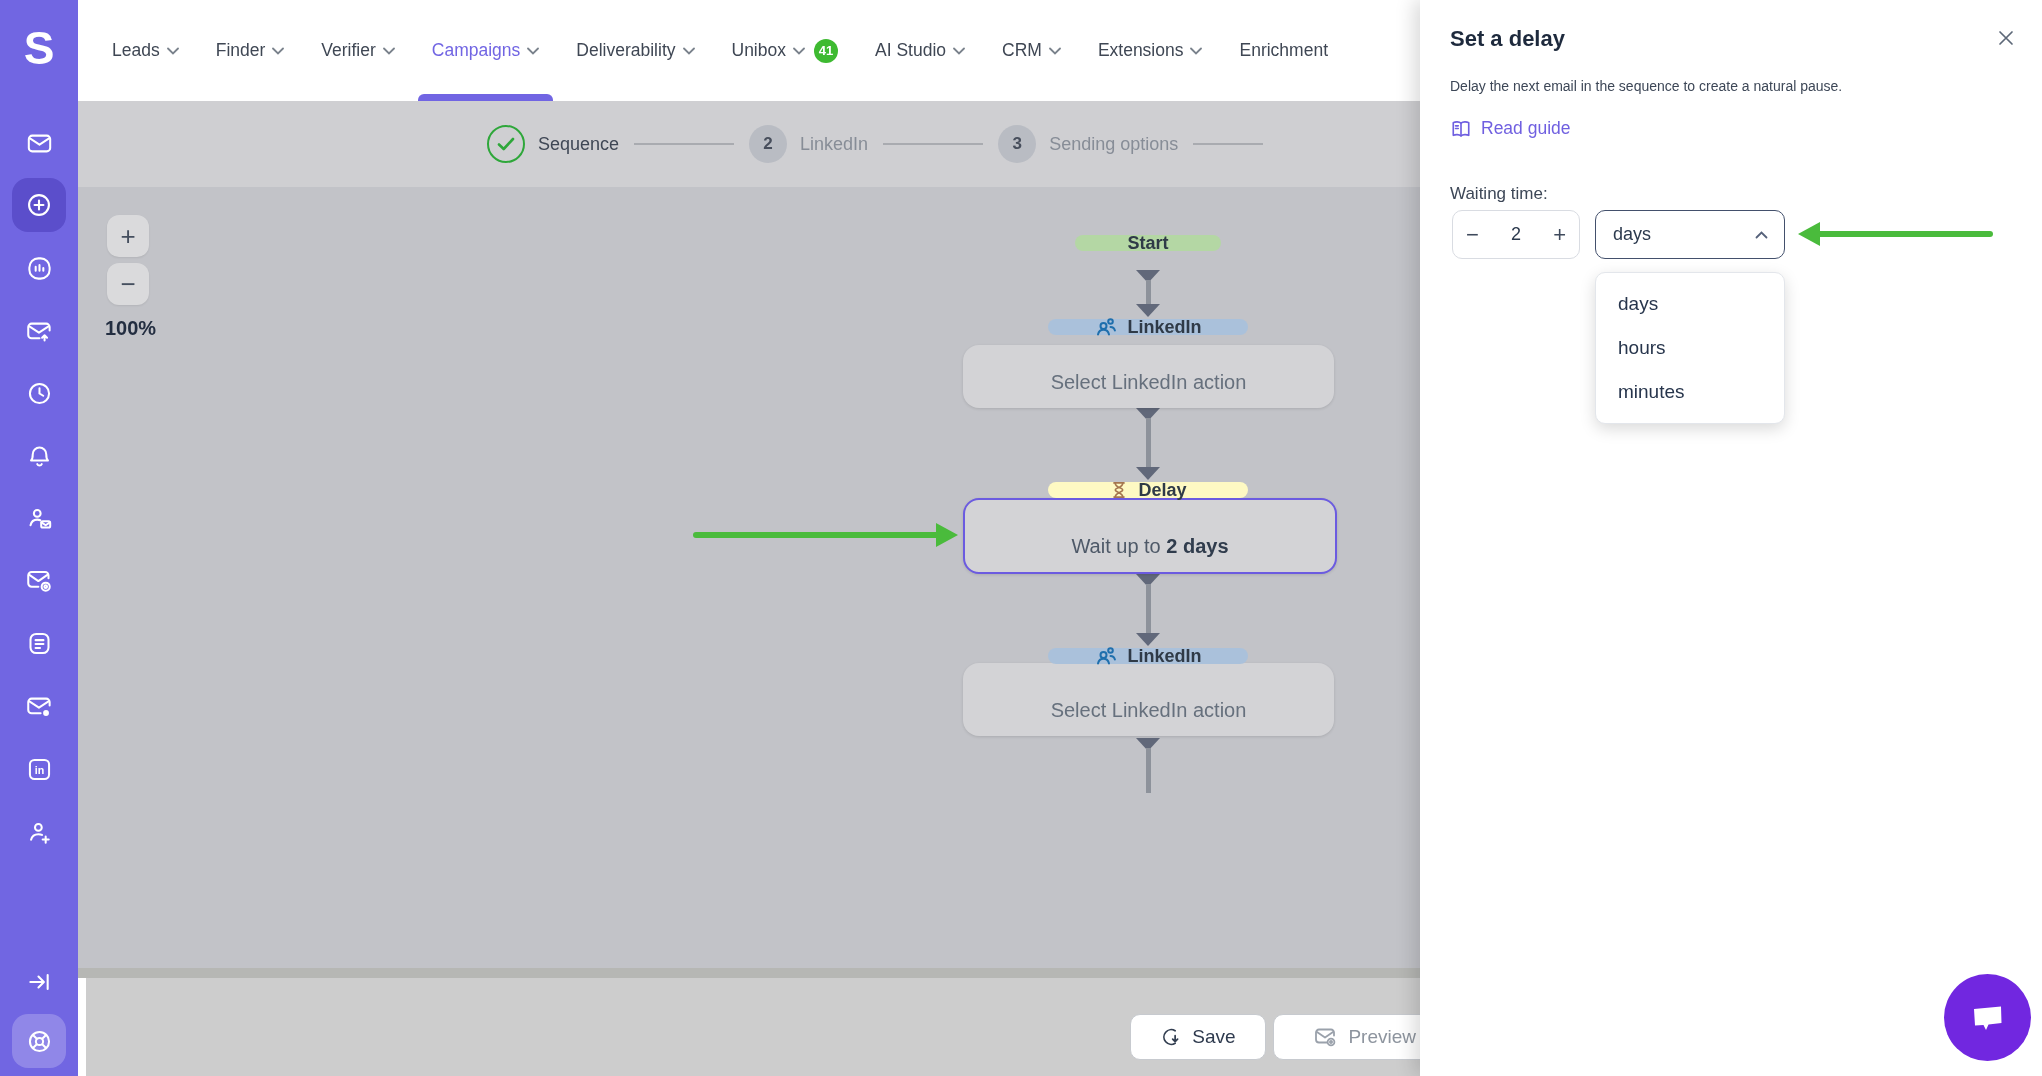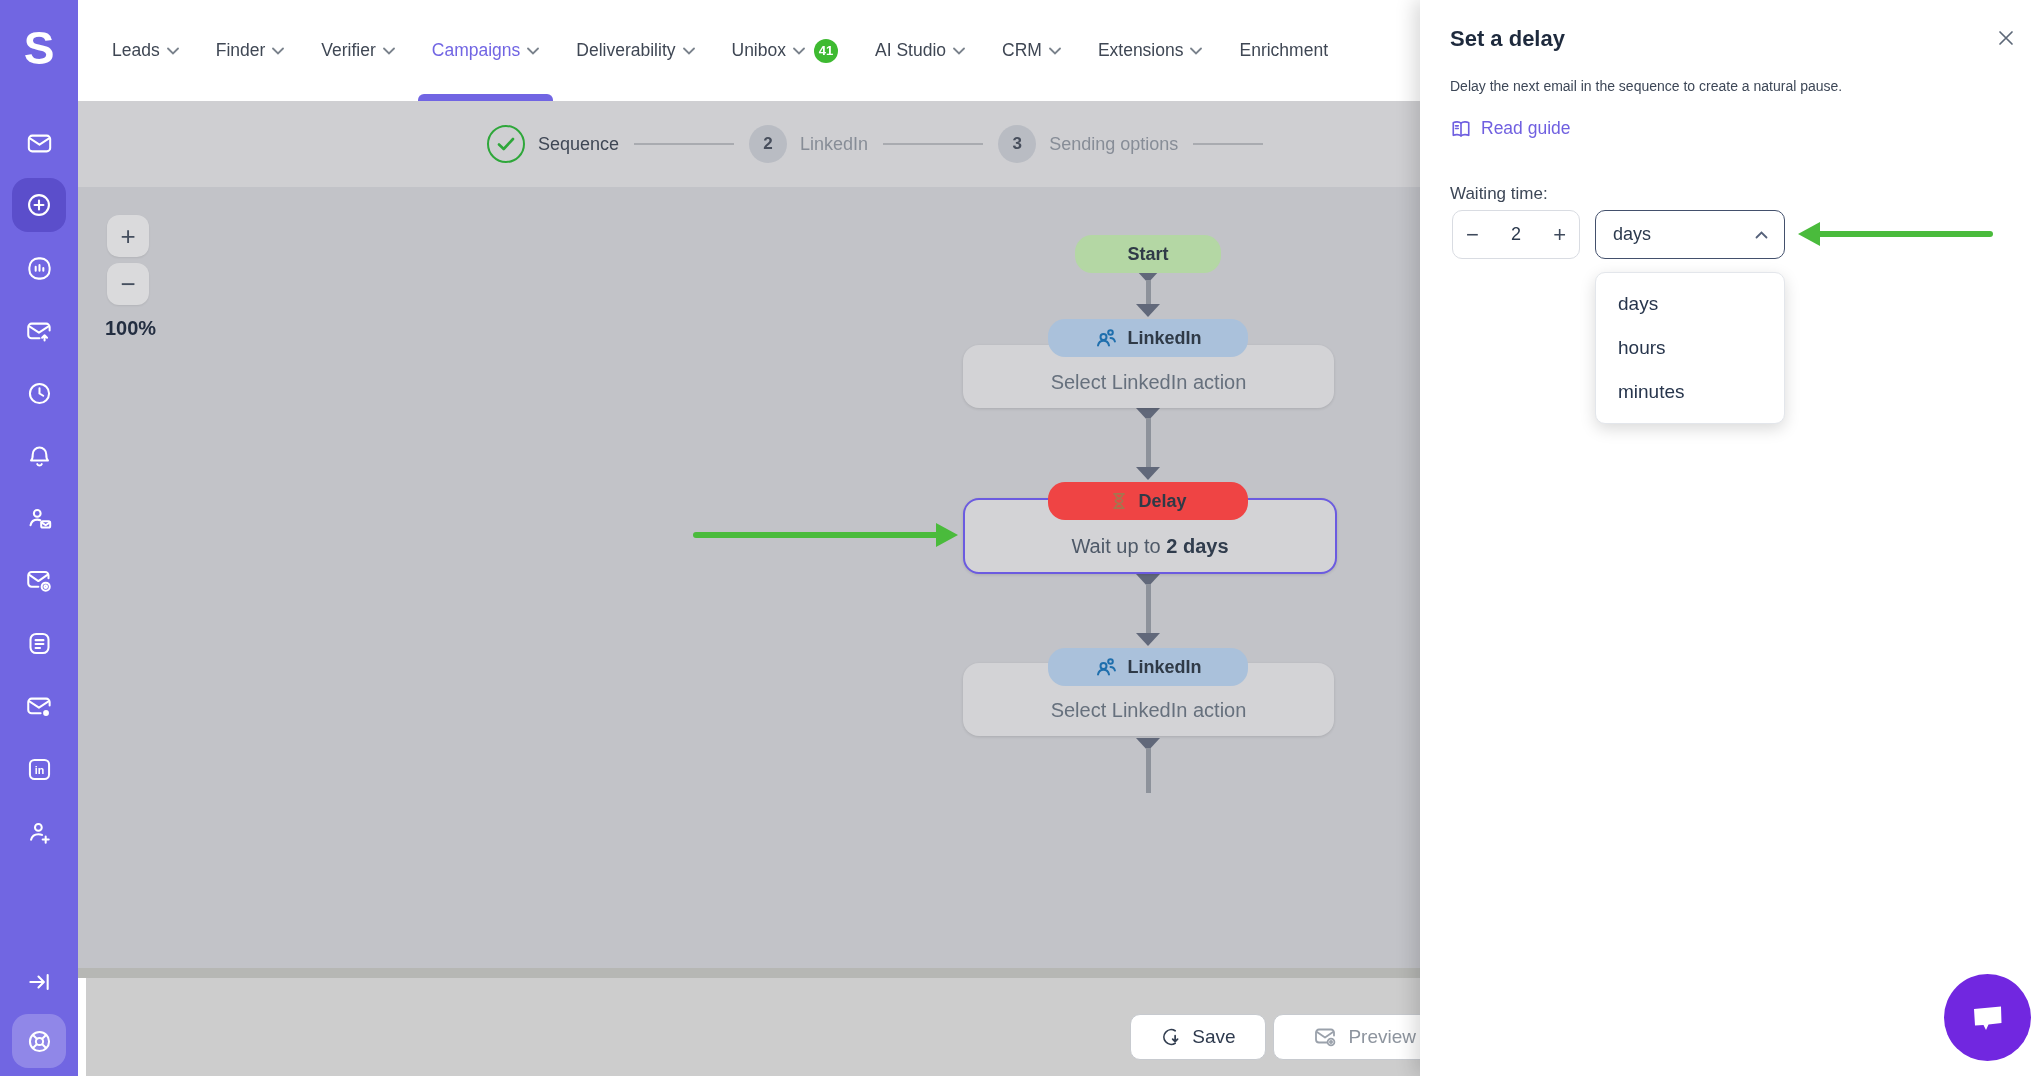--- a/index.html
+++ b/index.html
@@ -38,21 +38,21 @@
   .step-label.done { color:#3f4755; }
   .step-line { width:100px; height:2px; background:#a9abb0; }
   .step-line.tail { width:70px; }
 
   
   .canvas { position:absolute; left:78px; top:187px; width:1342px; height:781px; background:#c2c3c8; }
   .zoom-btn { position:absolute; width:42px; height:42px; border-radius:12px; background:#dadadc; color:#454f5f;
               display:flex; align-items:center; justify-content:center; font-size:26px; cursor:pointer; box-shadow:0 1px 2px rgba(0,0,0,.08); }
   .zoom-level { position:absolute; font-size:20px; font-weight:bold; color:#232e41; }
 
-  .pill { position:absolute; height:38px; border-radius:17px; display:flex; align-items:center; justify-content:center; gap:9px;
+  .pill { position:absolute; height:16px; border-radius:17px; display:flex; align-items:center; justify-content:center; gap:9px;
           font-size:18px; font-weight:bold; color:#2f3a47; cursor:pointer; z-index:3; }
   .node-card { position:absolute; background:#d3d3d6; border-radius:16px; box-shadow:0 1px 3px rgba(0,0,0,.12);
                display:flex; align-items:flex-end; justify-content:center; cursor:pointer; z-index:2; }
   .node-card .body-text { font-size:20px; color:#66707d; margin-bottom:14px;margin-top:44px; }
   .node-card.selected { border:2px solid #6b5be0; }
   .node-card.selected .body-text { color:#4e5968; }
   .body-bold { font-weight:bold; color:#303c4d; }
 
   .vconn { position:absolute; width:28px; display:flex; flex-direction:column; align-items:center; z-index:1; }
   .tri { width:0; height:0; border-left:12px solid transparent; border-right:12px solid transparent; border-top:13px solid #61687a; }
@@ -314,21 +314,21 @@
 
   <div class="vconn" style="left:1134px; top:408px;">
     <div class="tri"></div>
       <div class="vline" style="height:52px;"></div>
       <div class="tri"></div>
   </div>
 
   <div class="node-card selected" style="left:963px; top:498px; width:374px; height:76px;">
     <span class="body-text"><span>Wait up to </span><span class="body-bold">2 days</span></span>
   </div>
-  <div class="pill" style="left:1048px; top:482px; width:200px; background:#ef4444;">
+  <div class="pill" style="left:1048px; top:482px; width:200px; background:#fef9c3;">
     <svg width="20" height="20" viewBox="0 0 24 24" fill="none" stroke="#a5764f" stroke-width="2" stroke-linecap="round">
         <path d="M6 3.5 H18 M6 20.5 H18"></path>
         <path d="M7.5 3.5 c0 6 9 5.5 9 8.5 c0 3 -9 2.5 -9 8.5 M16.5 3.5 c0 6 -9 5.5 -9 8.5 c0 3 9 2.5 9 8.5"></path>
       </svg>
     <span>Delay</span>
   </div>
 
   <div class="garrow right" style="left:693px; top:523px; width:265px;">
     <div class="shaft"></div>
       <div class="head"></div>

